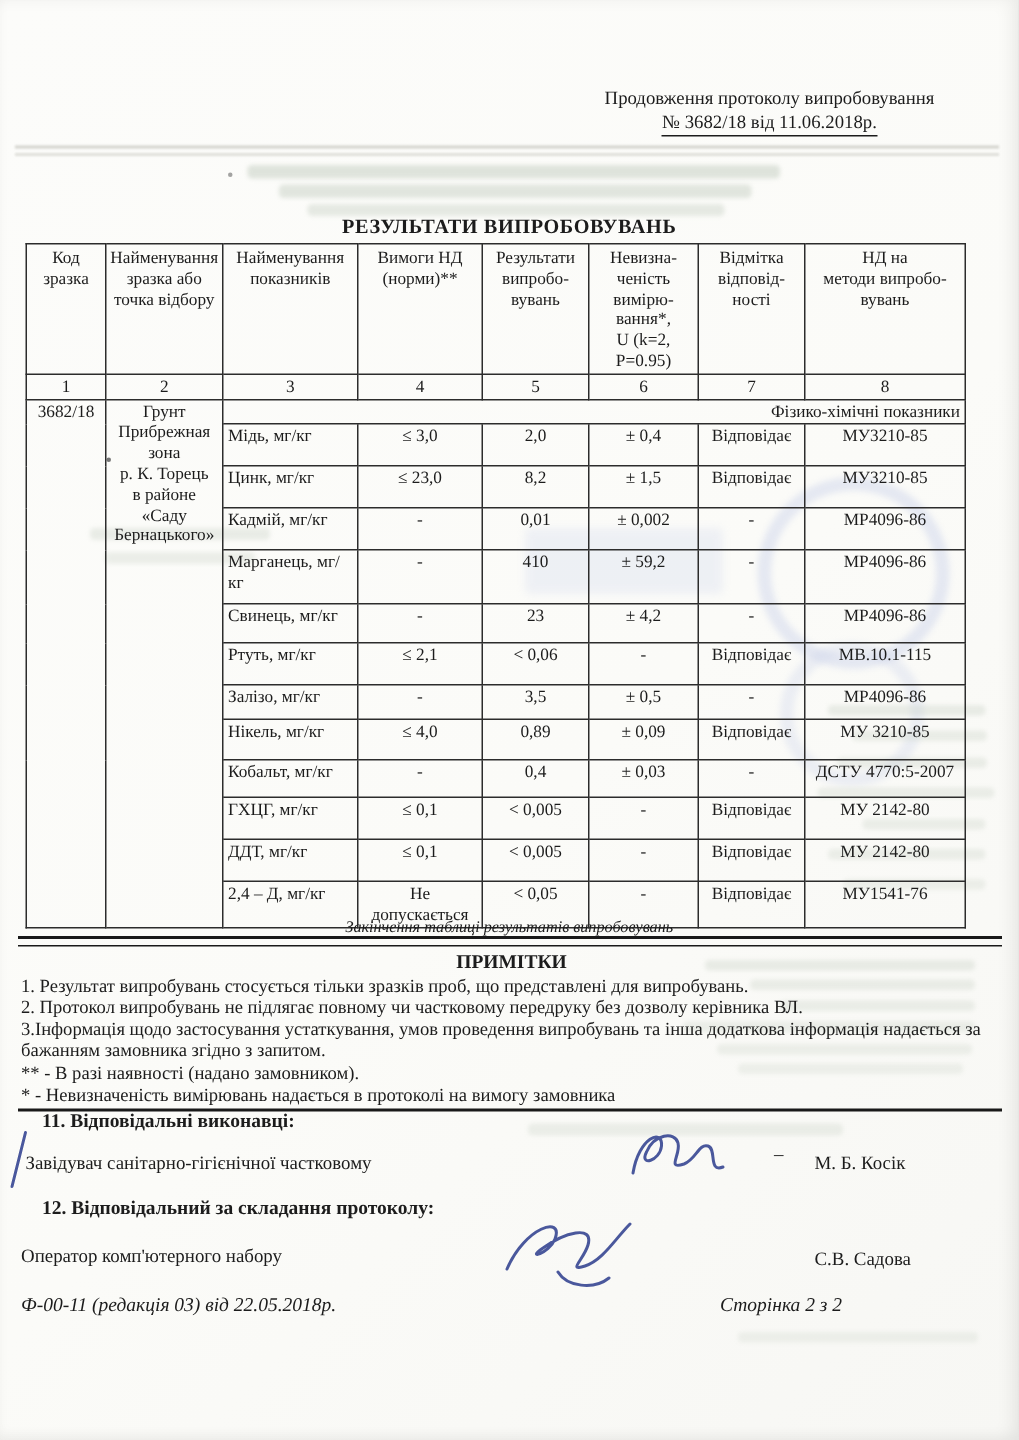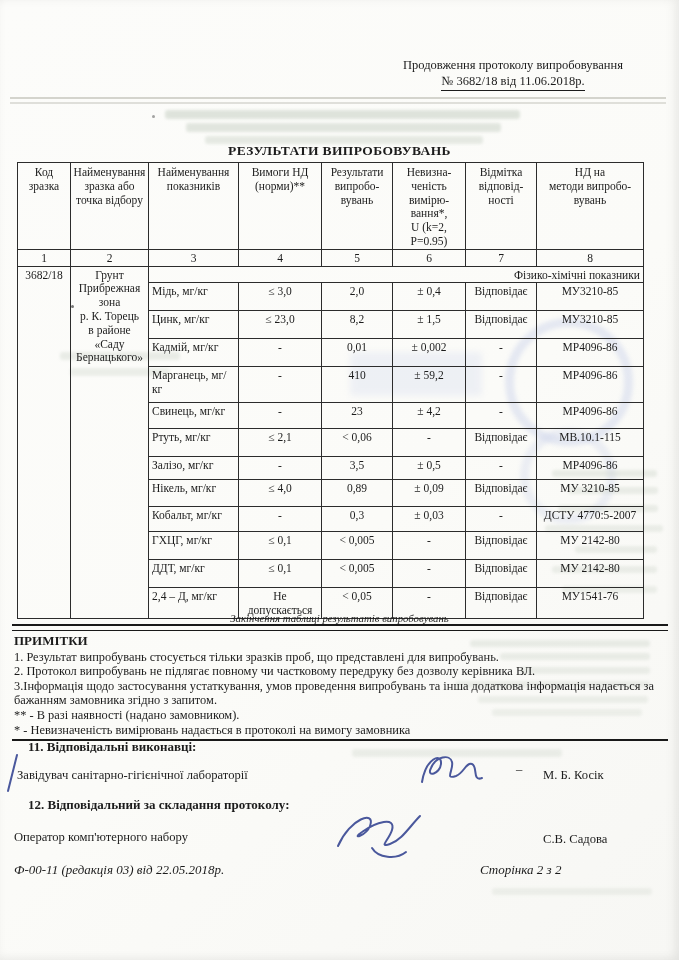--- a/index.html
+++ b/index.html
@@ -31,21 +31,21 @@
   td.desc{text-align:center;white-space:pre-line;}
   td.section{text-align:right;}
   td.ind{text-align:left;padding-left:5px;}
   td.ctr{text-align:center;}
   td.pre{white-space:pre-line;}
   .tbl-caption{position:absolute;top:612px;left:0;width:100%;text-align:center;font-style:italic;font-size:10.8px;z-index:4;}
   
   .notes{position:absolute;top:624px;left:12px;width:656px;z-index:4;font-size:12.4px;line-height:14.6px;}
   .rule-double{height:4px;border-top:2.2px solid #191919;border-bottom:1.4px solid #191919;margin-bottom:3px;}
   .rule-single{height:0;border-top:2.2px solid #191919;margin-top:2px;}
-  .notes .nh{font-weight:bold;font-size:13px;margin:1px 0 1px 2px;}
+  .notes .nh{font-weight:bold;font-size:13px;margin:1px 0 1px 2px;text-align:center;}
   .notes .ni{margin-left:2px;}
   
   .abs{position:absolute;z-index:4;}
   .sec-h{font-weight:bold;font-size:13px;text-align:center;}
   .role{font-size:12.6px;}
   .name{font-size:12.6px;}
   .sig{position:absolute;z-index:5;}
   .sig path{fill:none;stroke:#31418f;stroke-width:2;stroke-linecap:round;opacity:.88;}
   .footer{font-style:italic;font-size:13px;}
 </style>
@@ -208,21 +208,21 @@
       <td class="ind">Нікель, мг/кг</td>
       <td class="ctr pre">≤ 4,0</td>
       <td class="ctr">0,89</td>
       <td class="ctr">± 0,09</td>
       <td class="ctr">Відповідає</td>
       <td class="ctr">МУ 3210-85</td>
     </tr>
     <tr style="height:25px">
       <td class="ind">Кобальт, мг/кг</td>
       <td class="ctr pre">-</td>
-      <td class="ctr">0,3</td>
+      <td class="ctr">0,4</td>
       <td class="ctr">± 0,03</td>
       <td class="ctr">-</td>
       <td class="ctr">ДСТУ 4770:5-2007</td>
     </tr>
     <tr style="height:28px">
       <td class="ind">ГХЦГ, мг/кг</td>
       <td class="ctr pre">≤ 0,1</td>
       <td class="ctr">&lt; 0,005</td>
       <td class="ctr">-</td>
       <td class="ctr">Відповідає</td>
@@ -258,21 +258,21 @@
     <div class="ni">3.Інформація щодо застосування устаткування, умов проведення випробувань та інша додаткова інформація надається за бажанням замовника згідно з запитом.</div>
     <div class="ni">** - В разі наявності (надано замовником).</div>
     <div class="ni">* - Невизначеність вимірювань надається в протоколі на вимогу замовника</div>
     <div class="rule-single"></div>
   </div>
 
   <div class="abs sec-h" style="top:739px;left:28px">11. Відповідальні виконавці:</div>
   <svg class="sig" style="top:753px;left:5px" width="14" height="40" viewBox="0 0 14 40">
     <path d="M12 2 L3 38" fill="none" stroke="#2c2c44" stroke-width="1.6" stroke-linecap="round" opacity=".85"></path>
   </svg>
-  <div class="abs role" style="top:768px;left:17px">Завідувач санітарно-гігієнічної лабораторії</div>
+  <div class="abs role" style="top:768px;left:17px">Завідувач санітарно-гігієнічної частковому</div>
   <svg class="sig" style="top:746px;left:414px" width="96" height="48" viewBox="0 0 96 48">
     <path d="M8 36 C 12 12, 28 6, 27 18 C 26 28, 12 32, 17 22 C 22 10, 36 8, 38 16 C 40 24, 30 34, 42 30 C 50 27, 52 16, 58 18 C 64 20, 58 36, 68 32"></path>
   </svg>
   <div class="abs name" style="top:762px;left:516px">–</div>
   <div class="abs name" style="top:768px;left:543px">М. Б. Косік</div>
 
   <div class="abs sec-h" style="top:797px;left:28px">12. Відповідальний за складання протоколу:</div>
   <div class="abs role" style="top:830px;left:14px">Оператор комп'ютерного набору</div>
   <svg class="sig" style="top:806px;left:332px" width="104" height="56" viewBox="0 0 104 56">
     <path d="M6 40 C 18 12, 44 4, 38 20 C 34 30, 18 34, 30 26 C 44 16, 64 10, 60 24 C 57 34, 46 42, 58 38 C 70 34, 78 20, 88 10 M74 46 C 64 54, 46 52, 40 42"></path>

